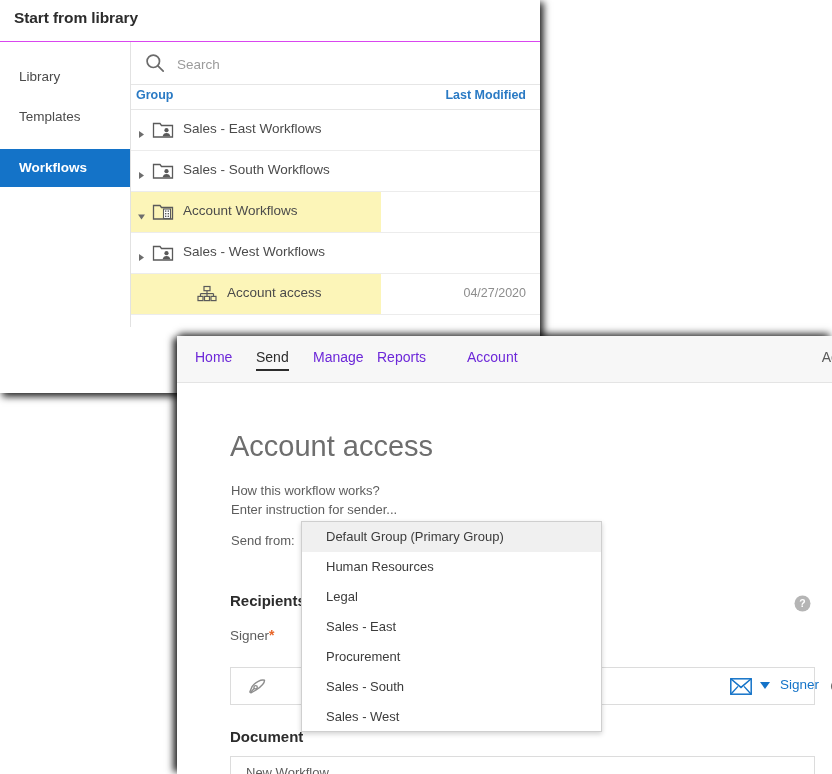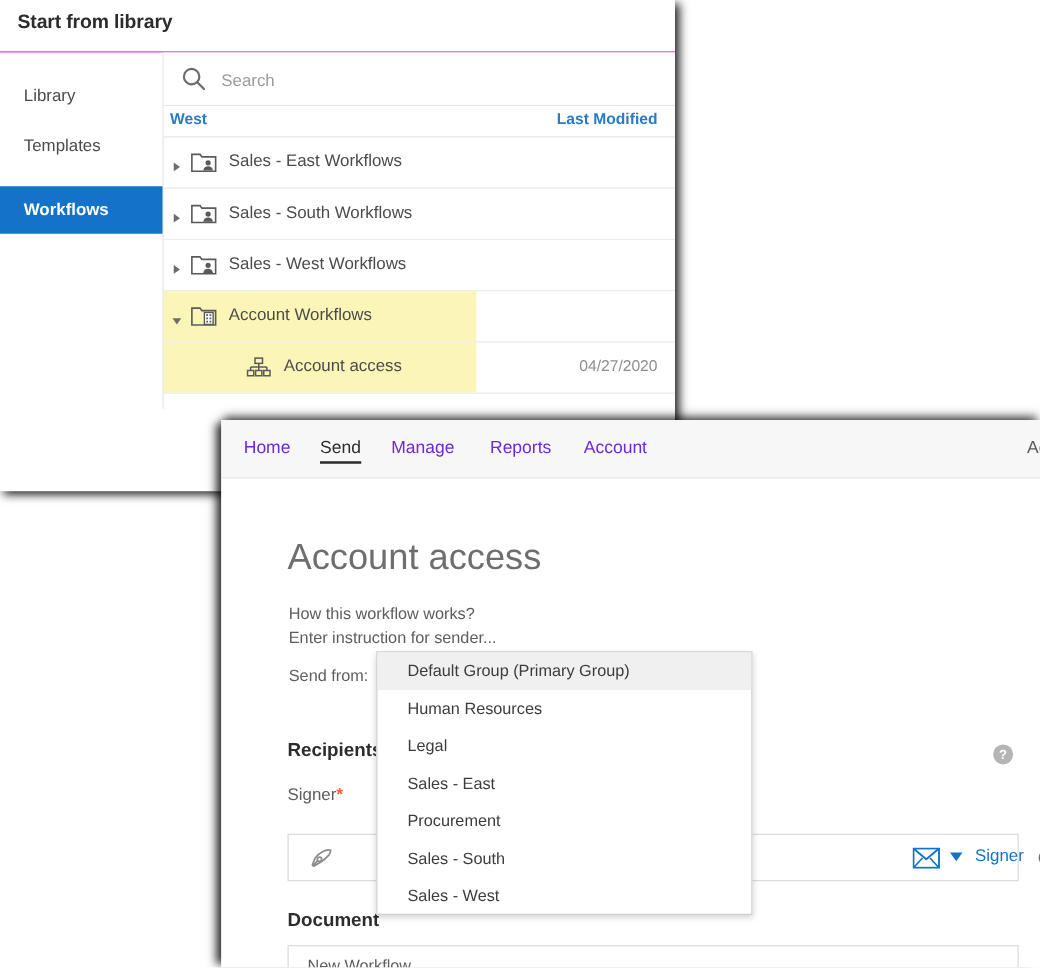--- a/index.html
+++ b/index.html
@@ -472,21 +472,21 @@
         <span class="search-icon">
           <svg width="20" height="20" viewBox="0 0 20 20">
             <circle cx="8.3" cy="8.3" r="6.2" fill="none" stroke="#6b6b6b" stroke-width="1.7"></circle>
             <line x1="12.9" y1="12.9" x2="18.2" y2="18.2" stroke="#6b6b6b" stroke-width="1.7" stroke-linecap="round"></line>
           </svg>
         </span>
         <input class="search-input" type="text" placeholder="Search" style="">
       </div>
 
       <div class="lib-colheader">
-        <span class="col-name">West</span>
+        <span class="col-name">Group</span>
         <span class="col-modified">Last Modified</span>
       </div>
 
       <div class="tree">
 
         <div class="tree-row">
           <span class="twisty">
             <svg width="9" height="9" viewBox="0 0 9 9">
                 <polygon points="2,1 7,4.5 2,8" fill="#6d6d6d"></polygon>
               </svg>
@@ -509,37 +509,20 @@
               </svg>
           </span>
           <span class="row-folder-icon">
             <svg width="22" height="20" viewBox="0 0 22 20">
               <path d="M1.5 3.5 H8 L9.5 5.5 H20.5 V17 H1.5 Z" fill="#ffffff" stroke="#5a5a5a" stroke-width="1.3"></path>
               <circle cx="14.5" cy="10.2" r="2.1" fill="#5a5a5a"></circle>
               <path d="M10.6 16.3 a4 4.3 0 0 1 7.8 0 Z" fill="#5a5a5a"></path>
             </svg>
           </span>
           <span class="row-label">Sales - South Workflows</span>
-          <span class="row-date"></span>
-        </div>
-
-        <div class="tree-row">
-          <span class="twisty">
-            <svg width="9" height="9" viewBox="0 0 9 9">
-                <polygon points="2,1 7,4.5 2,8" fill="#6d6d6d"></polygon>
-              </svg>
-          </span>
-          <span class="row-folder-icon">
-            <svg width="22" height="20" viewBox="0 0 22 20">
-              <path d="M1.5 3.5 H8 L9.5 5.5 H20.5 V17 H1.5 Z" fill="#ffffff" stroke="#5a5a5a" stroke-width="1.3"></path>
-              <circle cx="14.5" cy="10.2" r="2.1" fill="#5a5a5a"></circle>
-              <path d="M10.6 16.3 a4 4.3 0 0 1 7.8 0 Z" fill="#5a5a5a"></path>
-            </svg>
-          </span>
-          <span class="row-label">Sales - West Workflows</span>
           <span class="row-date"></span>
         </div>
 
         <div class="tree-row highlight">
           <div class="hl"></div>
           <span class="twisty">
             <svg width="9" height="9" viewBox="0 0 9 9">
                 <polygon points="1,2.5 8,2.5 4.5,7.5" fill="#6d6d6d"></polygon>
               </svg>
           </span>
@@ -549,20 +532,37 @@
               <rect x="11.5" y="7" width="7" height="9.5" fill="#ffffff" stroke="#5a5a5a" stroke-width="1.1"></rect>
               <rect x="13" y="8.4" width="1.4" height="1.4" fill="#5a5a5a"></rect>
               <rect x="15.6" y="8.4" width="1.4" height="1.4" fill="#5a5a5a"></rect>
               <rect x="13" y="11" width="1.4" height="1.4" fill="#5a5a5a"></rect>
               <rect x="15.6" y="11" width="1.4" height="1.4" fill="#5a5a5a"></rect>
               <rect x="13" y="13.6" width="1.4" height="1.4" fill="#5a5a5a"></rect>
               <rect x="15.6" y="13.6" width="1.4" height="1.4" fill="#5a5a5a"></rect>
             </svg>
           </span>
           <span class="row-label">Account Workflows</span>
+          <span class="row-date"></span>
+        </div>
+
+        <div class="tree-row">
+          <span class="twisty">
+            <svg width="9" height="9" viewBox="0 0 9 9">
+                <polygon points="2,1 7,4.5 2,8" fill="#6d6d6d"></polygon>
+              </svg>
+          </span>
+          <span class="row-folder-icon">
+            <svg width="22" height="20" viewBox="0 0 22 20">
+              <path d="M1.5 3.5 H8 L9.5 5.5 H20.5 V17 H1.5 Z" fill="#ffffff" stroke="#5a5a5a" stroke-width="1.3"></path>
+              <circle cx="14.5" cy="10.2" r="2.1" fill="#5a5a5a"></circle>
+              <path d="M10.6 16.3 a4 4.3 0 0 1 7.8 0 Z" fill="#5a5a5a"></path>
+            </svg>
+          </span>
+          <span class="row-label">Sales - West Workflows</span>
           <span class="row-date"></span>
         </div>
 
         <div class="tree-row highlight">
           <div class="hl"></div>
           <span class="row-leaf-icon">
             <svg width="20" height="18" viewBox="0 0 20 18">
               <rect x="7" y="1.5" width="6" height="4.2" fill="none" stroke="#5a5a5a" stroke-width="1.2"></rect>
               <line x1="10" y1="5.7" x2="10" y2="8.6" stroke="#5a5a5a" stroke-width="1.2"></line>
               <line x1="3.5" y1="8.6" x2="16.5" y2="8.6" stroke="#5a5a5a" stroke-width="1.2"></line>
@@ -581,21 +581,21 @@
       </div>
     </div>
   </div>
 
   <div class="send-window">
 
     <div class="send-navbar">
       <span class="nav-item" style="left:18px;">Home</span>
       <span class="nav-item active" style="left:79px;">Send</span>
       <span class="nav-item" style="left:136px;">Manage</span>
-      <span class="nav-item" style="left:215px;">Reports</span>
+      <span class="nav-item" style="left:200px;">Reports</span>
       <span class="nav-item" style="left:290px;">Account</span>
       <span class="nav-right">Ac</span>
     </div>
 
     <div class="send-body">
 
       <div class="page-title">Account access</div>
 
       <div class="howto-line1">How this workflow works?</div>
       <div class="howto-line2">Enter instruction for sender...</div>

